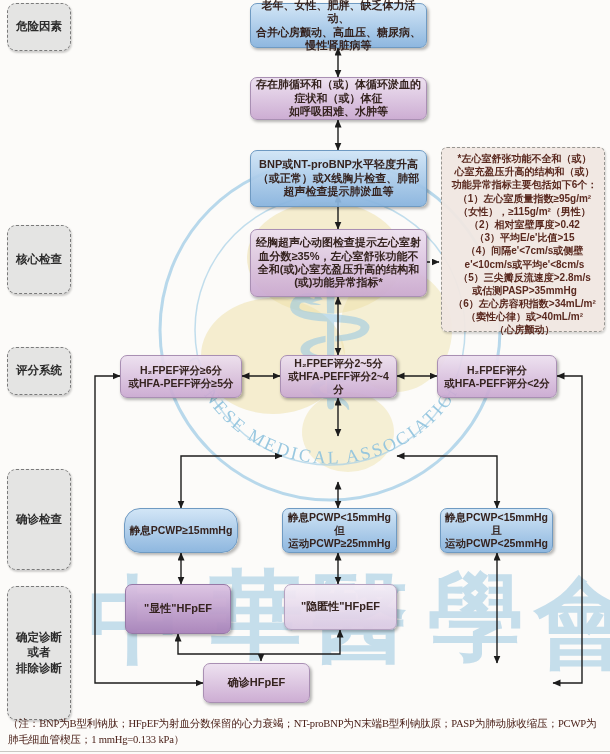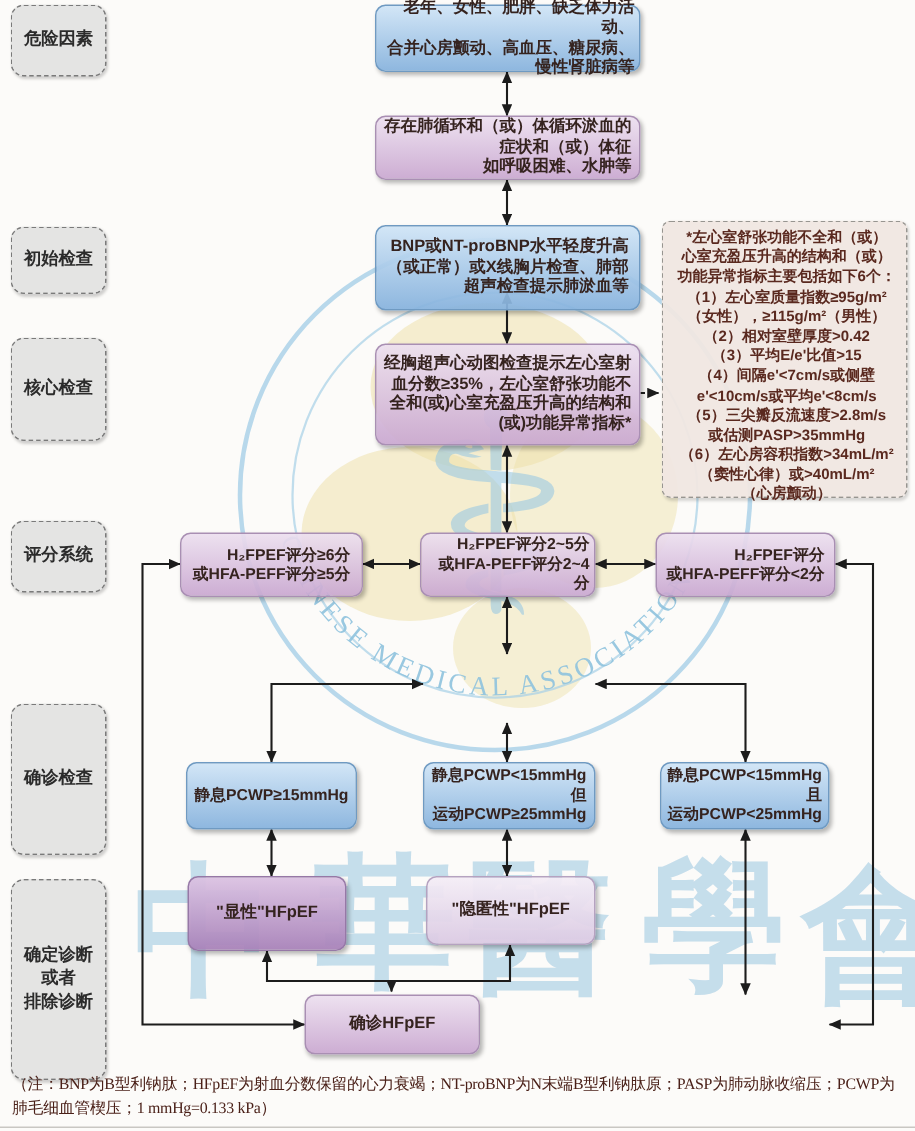--- a/index.html
+++ b/index.html
@@ -2,21 +2,21 @@
 <html><head>
 <meta charset="utf-8">
 <style>
   html,body{margin:0;padding:0;}
   #page{position:relative;width:610px;height:754px;background:#fcfbf9;overflow:hidden;
         font-family:"Liberation Sans",sans-serif;}
   .rail{position:absolute;border:1.6px dashed #7a7a7a;border-radius:9px;background:#e4e4e3;
         box-shadow:1px 1.5px 2px rgba(0,0,0,.18);display:flex;align-items:center;justify-content:center;
         font-weight:bold;font-size:11.5px;color:#2b2b2b;text-align:center;white-space:pre-line;line-height:1.35;}
   .box{position:absolute;border-radius:7px;display:flex;align-items:center;justify-content:center;
-       text-align:right;font-weight:bold;font-size:11px;line-height:1.22;color:#35231f;
+       text-align:center;font-weight:bold;font-size:11px;line-height:1.22;color:#35231f;
        white-space:pre-line;box-shadow:1.5px 2px 3px rgba(0,0,0,.28);border:1px solid;padding:1px 3px;box-sizing:border-box;}
   .blue{background:linear-gradient(to bottom,rgba(207,228,246,.93),rgba(134,178,221,.93));border-color:#6f9ac2;}
   .purple{background:linear-gradient(to bottom,rgba(236,223,239,.92),rgba(201,167,208,.92));border-color:#a98fb3;}
   .purple-dark{background:linear-gradient(to bottom,rgba(219,194,226,.95),rgba(168,130,185,.95));border-color:#9678a6;}
   .purple-light{background:linear-gradient(to bottom,rgba(244,237,246,.95),rgba(219,202,227,.95));border-color:#b5a2c0;}
   .small{font-size:10.5px;}
   .note{position:absolute;left:441px;top:147px;width:164px;height:185px;box-sizing:border-box;
         border:1.6px dashed #979590;border-radius:6px;background:rgba(240,231,225,.94);
         color:#5a291f;font-weight:bold;font-size:10px;line-height:1.32;padding:4px 2px 2px 5px;
         white-space:pre-line;text-align:center;box-shadow:1px 1.5px 2px rgba(0,0,0,.15);}
@@ -80,21 +80,20 @@
       <polyline points="557,376 582,376 582,683 553,683" marker-start="url(#as)" marker-end="url(#ae)"></polyline>
       <polyline points="282,456 181,456 181,508" marker-start="url(#as)" marker-end="url(#ae)"></polyline>
       <polyline points="397,456 497,456 497,508" marker-start="url(#as)" marker-end="url(#ae)"></polyline>
       <polyline points="178,634 178,654 340,654 340,630" marker-start="url(#as)" marker-end="url(#ae)"></polyline>
       <line x1="261" y1="654" x2="261" y2="661" marker-end="url(#ae)"></line>
       <line x1="427" y1="262" x2="439" y2="262" stroke-dasharray="3,2.5" marker-end="url(#ae)"></line>
     </g>
   </svg>
 
   <div class="rail" style="left:7px;top:3px;width:62px;height:46px;">危险因素</div>
-  <div class="rail" style="left:7px;top:151px;width:62px;height:43px;">初始检查</div>
   <div class="rail" style="left:7px;top:225px;width:62px;height:67px;">核心检查</div>
   <div class="rail" style="left:7px;top:347px;width:62px;height:46px;">评分系统</div>
   <div class="rail" style="left:7px;top:469px;width:62px;height:99px;">确诊检查</div>
   <div class="rail" style="left:7px;top:586px;width:62px;height:132px;">确定诊断
 或者
 排除诊断</div>
 
   <div class="box blue" style="left:250px;top:3px;width:177px;height:45px;">老年、女性、肥胖、缺乏体力活动、
 合并心房颤动、高血压、糖尿病、
 慢性肾脏病等</div>
@@ -110,32 +109,32 @@
 (或)功能异常指标*</div>
 
   <div class="box purple small" style="left:120px;top:355px;width:122px;height:43px;">H₂FPEF评分≥6分
 或HFA-PEFF评分≥5分</div>
   <div class="box purple small" style="left:280px;top:355px;width:117px;height:43px;">H₂FPEF评分2~5分
 或HFA-PEFF评分2~4分</div>
   <div class="box purple small" style="left:437px;top:355px;width:120px;height:43px;">H₂FPEF评分
 或HFA-PEFF评分&lt;2分</div>
 
 
-  <div class="box blue small" style="left:124px;top:508px;width:114px;height:45px;">静息PCWP≥15mmHg</div>
+  <div class="box blue small" style="left:124px;top:508px;width:114px;height:45px;border-radius:16px;">静息PCWP≥15mmHg</div>
   <div class="box blue small" style="left:282px;top:508px;width:115px;height:45px;">静息PCWP&lt;15mmHg
 但
 运动PCWP≥25mmHg</div>
   <div class="box blue small" style="left:440px;top:508px;width:113px;height:45px;">静息PCWP&lt;15mmHg
 且
 运动PCWP&lt;25mmHg</div>
 
   <div class="box purple-dark" style="left:125px;top:584px;width:106px;height:50px;">"显性"HFpEF</div>
   <div class="box purple-light" style="left:284px;top:584px;width:113px;height:46px;">"隐匿性"HFpEF</div>
 
-  <div class="box purple" style="left:203px;top:663px;width:117px;height:40px;">确诊HFpEF</div>
+  <div class="box purple" style="left:203px;top:663px;width:107px;height:40px;">确诊HFpEF</div>
 
   <div class="note">*左心室舒张功能不全和（或）
 心室充盈压升高的结构和（或）
 功能异常指标主要包括如下6个：
 （1）左心室质量指数≥95g/m²
 （女性），≥115g/m²（男性）
 （2）相对室壁厚度&gt;0.42
 （3）平均E/e'比值&gt;15
 （4）间隔e'&lt;7cm/s或侧壁
 e'&lt;10cm/s或平均e'&lt;8cm/s

